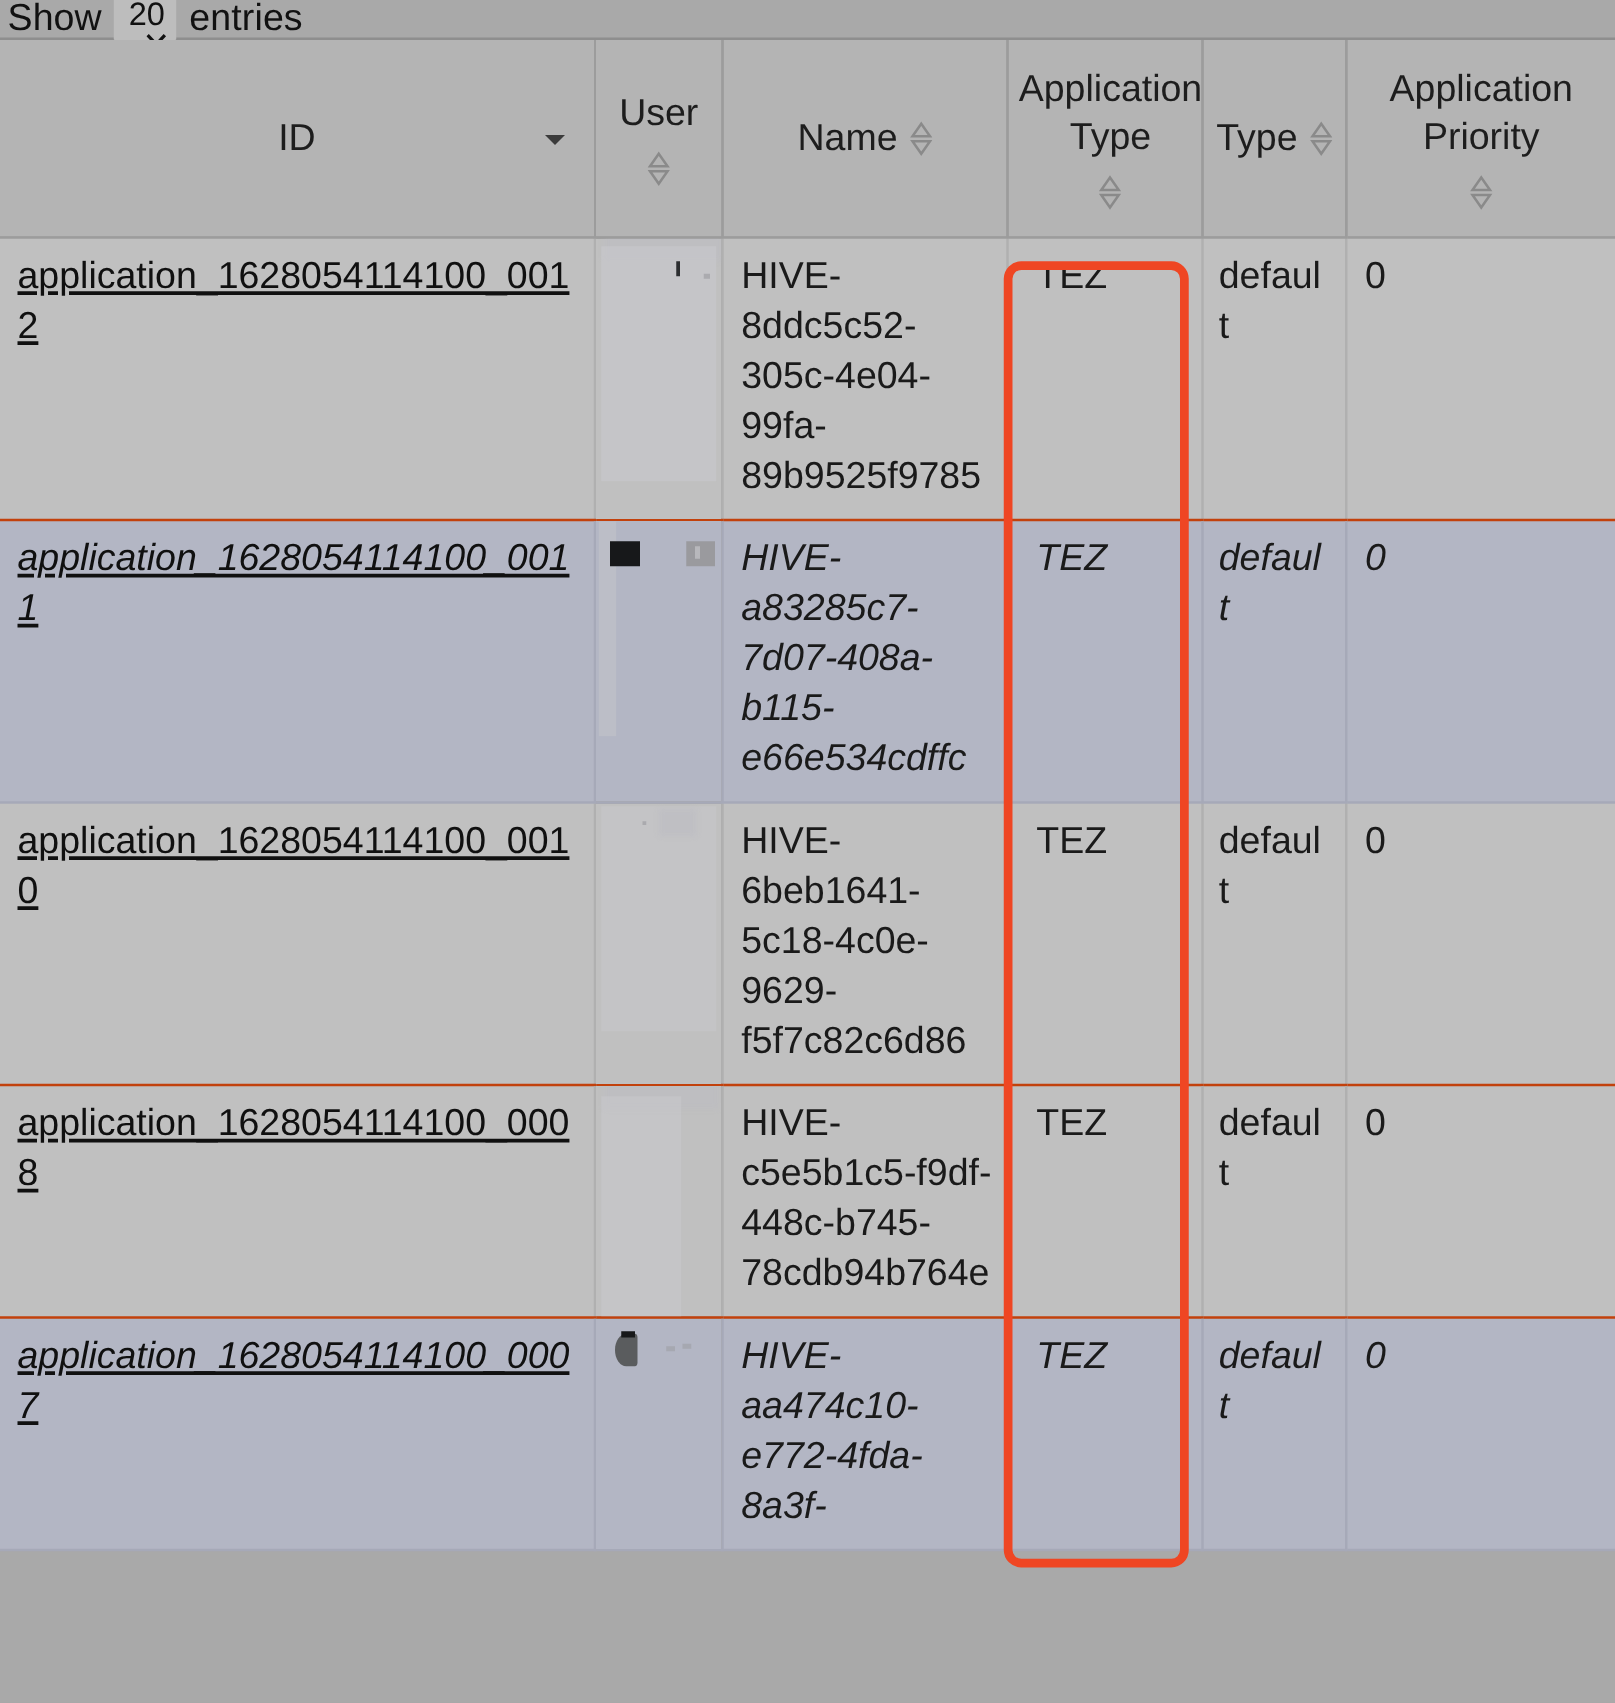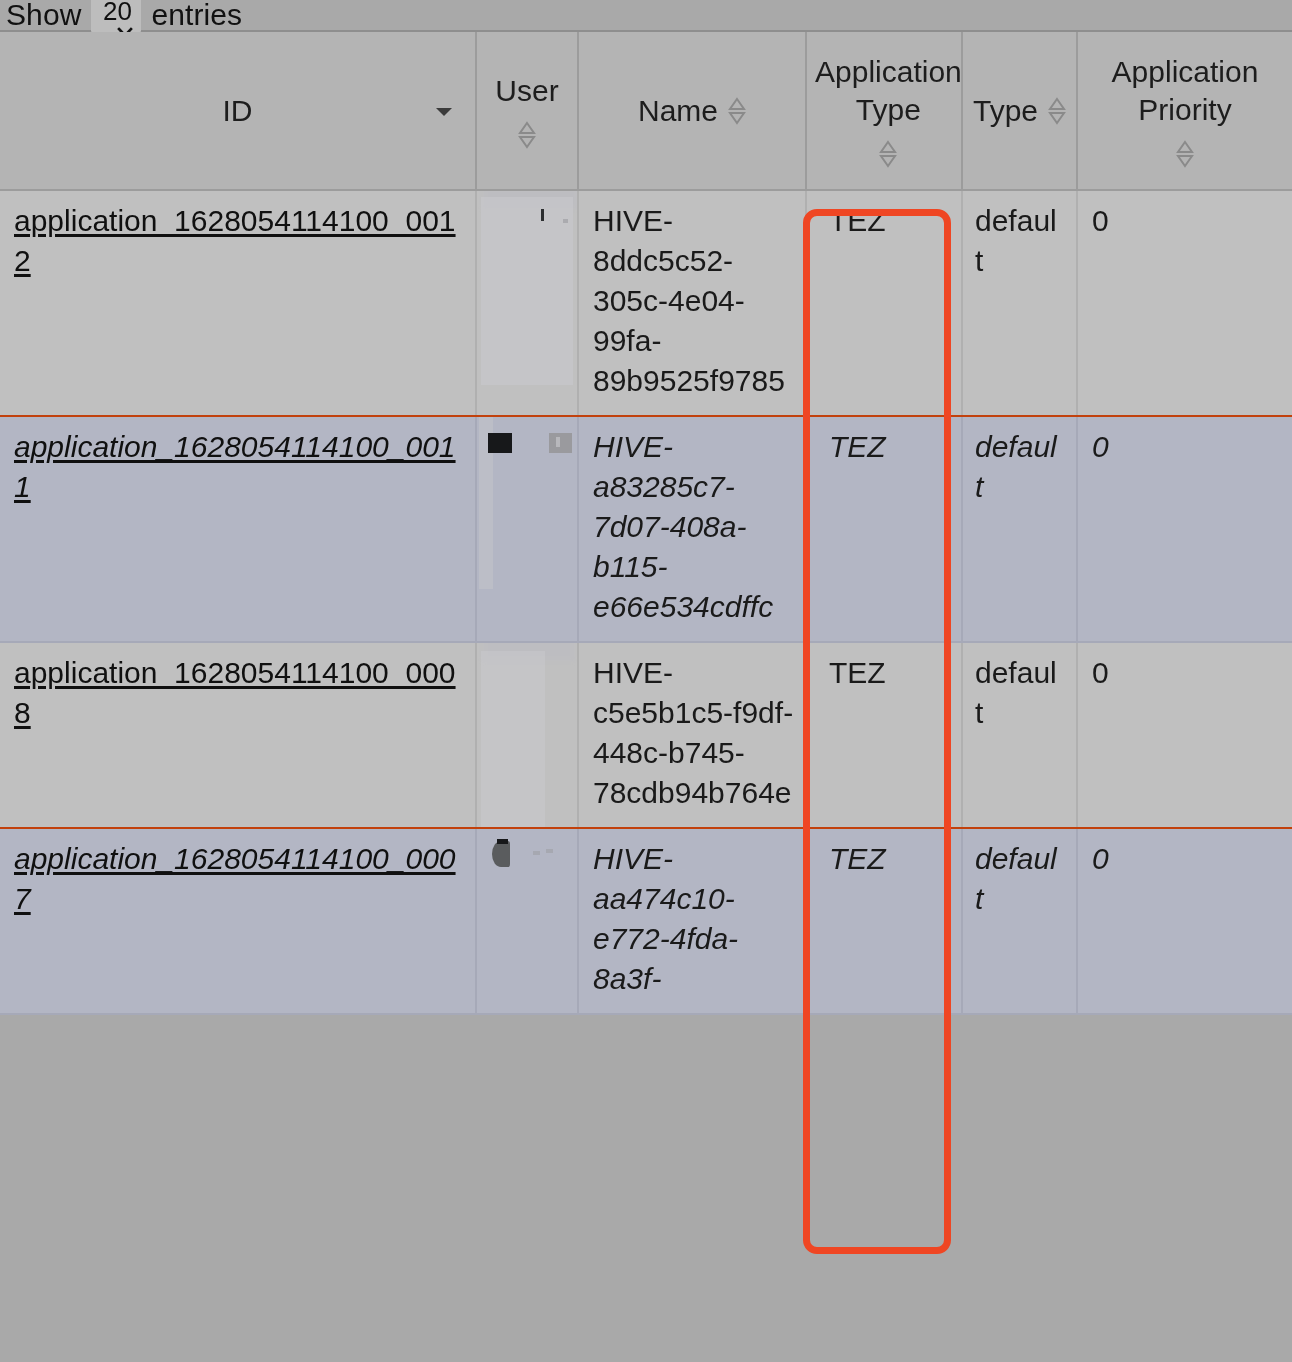--- a/index.html
+++ b/index.html
@@ -288,20 +288,34 @@
           <span class="smudge sm-dark" style="left:11px;top:16px;width:24px;height:20px;"></span>
           <span class="smudge sm-gray" style="left:72px;top:16px;width:23px;height:20px;"></span>
           <span class="smudge sm-light" style="left:79px;top:20px;width:4px;height:10px;"></span>
         </td>
         <td class="cell-name">HIVE-a83285c7-7d07-408a-b115-e66e534cdffc</td>
         <td class="cell-type">TEZ</td>
         <td class="cell-queue">default</td>
         <td class="cell-prio">0</td>
       </tr>
 
+      <tr class="odd">
+        <td class="cell-id">
+          <a class="app-link">application_1628054114100_0010</a>
+        </td>
+        <td class="cell-user">
+          <span class="smudge sm-light" style="left:4px;top:2px;width:92px;height:180px;opacity:.5;"></span>
+          <span class="smudge sm-blur" style="left:50px;top:4px;width:30px;height:22px;"></span>
+          <span class="smudge sm-gray" style="left:37px;top:14px;width:3px;height:3px;opacity:.6;"></span>
+        </td>
+        <td class="cell-name">HIVE-6beb1641-5c18-4c0e-9629-f5f7c82c6d86</td>
+        <td class="cell-type">TEZ</td>
+        <td class="cell-queue">default</td>
+        <td class="cell-prio">0</td>
+      </tr>
 
 
       <tr class="odd">
         <td class="cell-id">
           <a class="app-link">application_1628054114100_0008</a>
         </td>
         <td class="cell-user">
           <span class="smudge sm-blur" style="left:6px;top:-6px;width:92px;height:24px;"></span>
           <span class="smudge sm-light" style="left:4px;top:8px;width:64px;height:210px;opacity:.55;"></span>
         </td>

